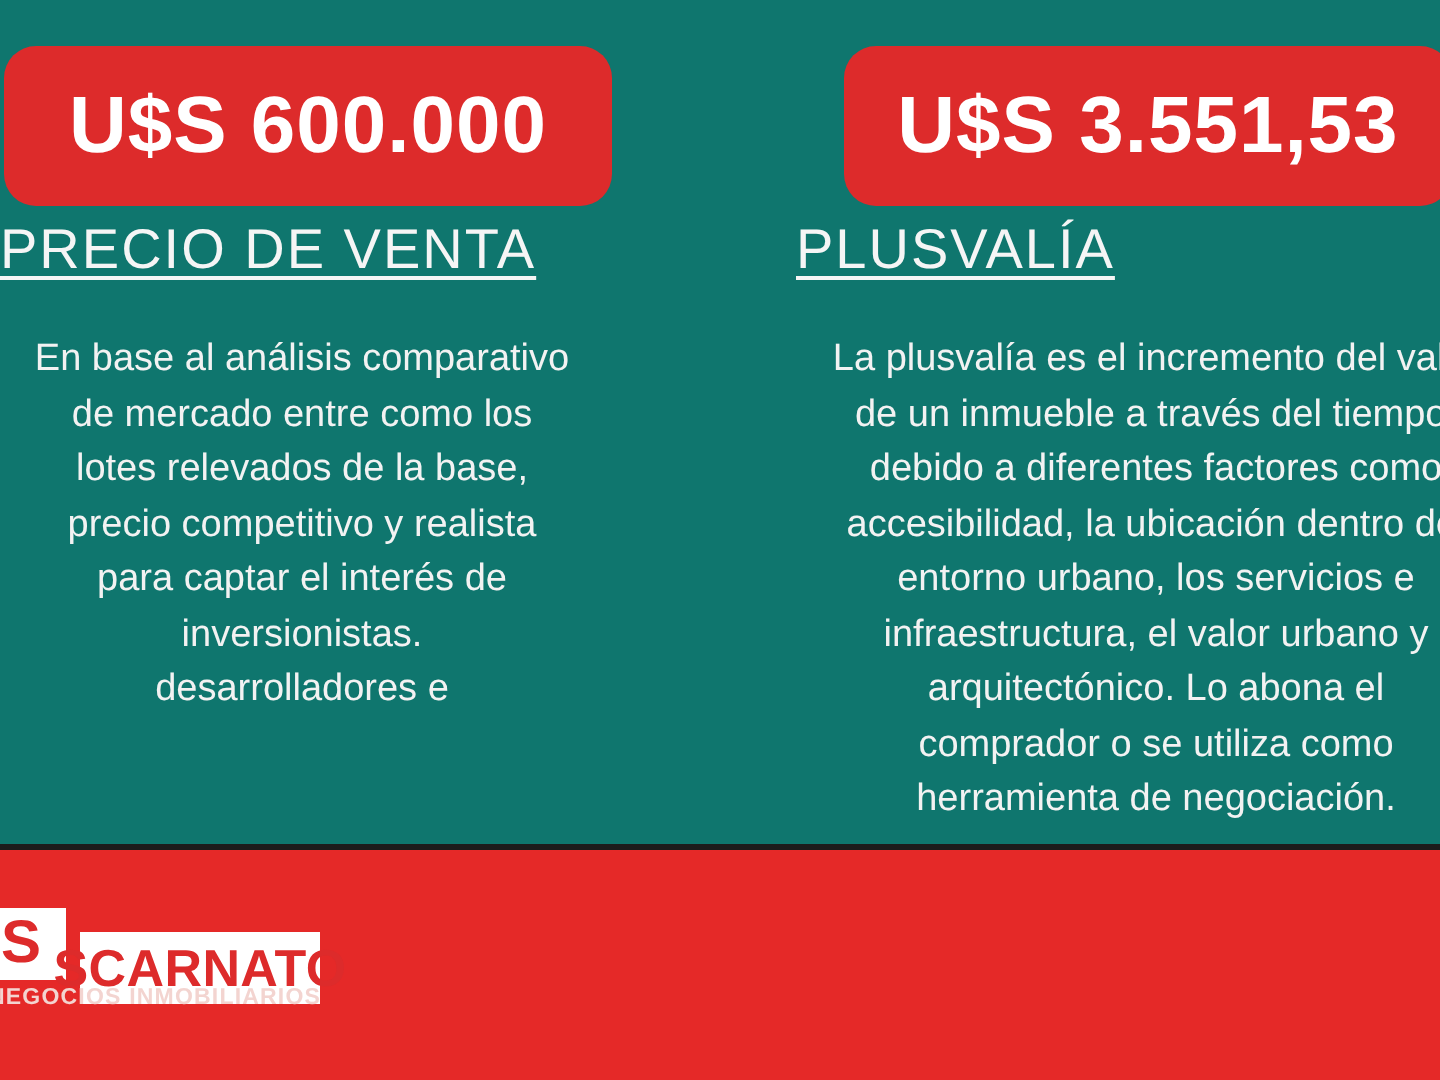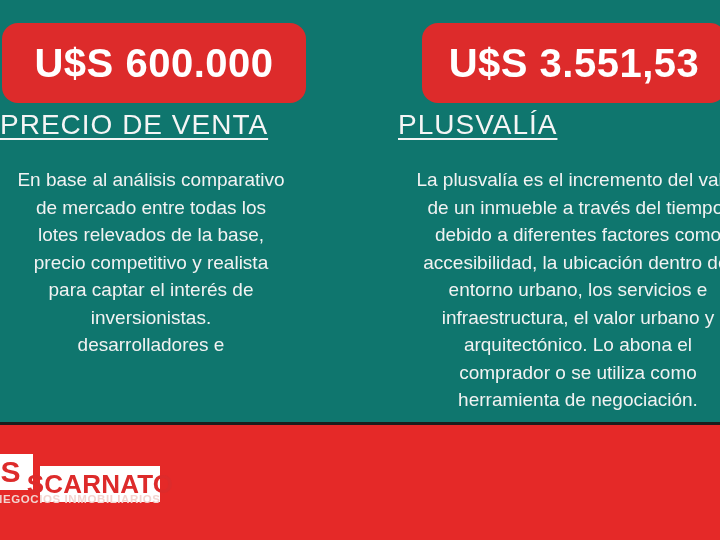--- a/index.html
+++ b/index.html
@@ -119,21 +119,21 @@
 <body>
 
 <div class="slide">
 
   <div class="badge badge-left">U$S 600.000</div>
 
   <div class="heading heading-left">PRECIO DE VENTA</div>
 
   <div class="para para-left">
     <div class="line">En base al análisis comparativo</div>
-    <div class="line">de mercado entre todas los</div>
+    <div class="line">de mercado entre como los</div>
     <div class="line">lotes relevados de la base,</div>
     <div class="line">precio competitivo y realista</div>
     <div class="line">para captar el interés de</div>
     <div class="line">inversionistas.</div>
     <div class="line">desarrolladores e</div>
   </div>
 
   <div class="badge badge-right">U$S 3.551,53</div>
 
   <div class="heading heading-right">PLUSVALÍA</div>

